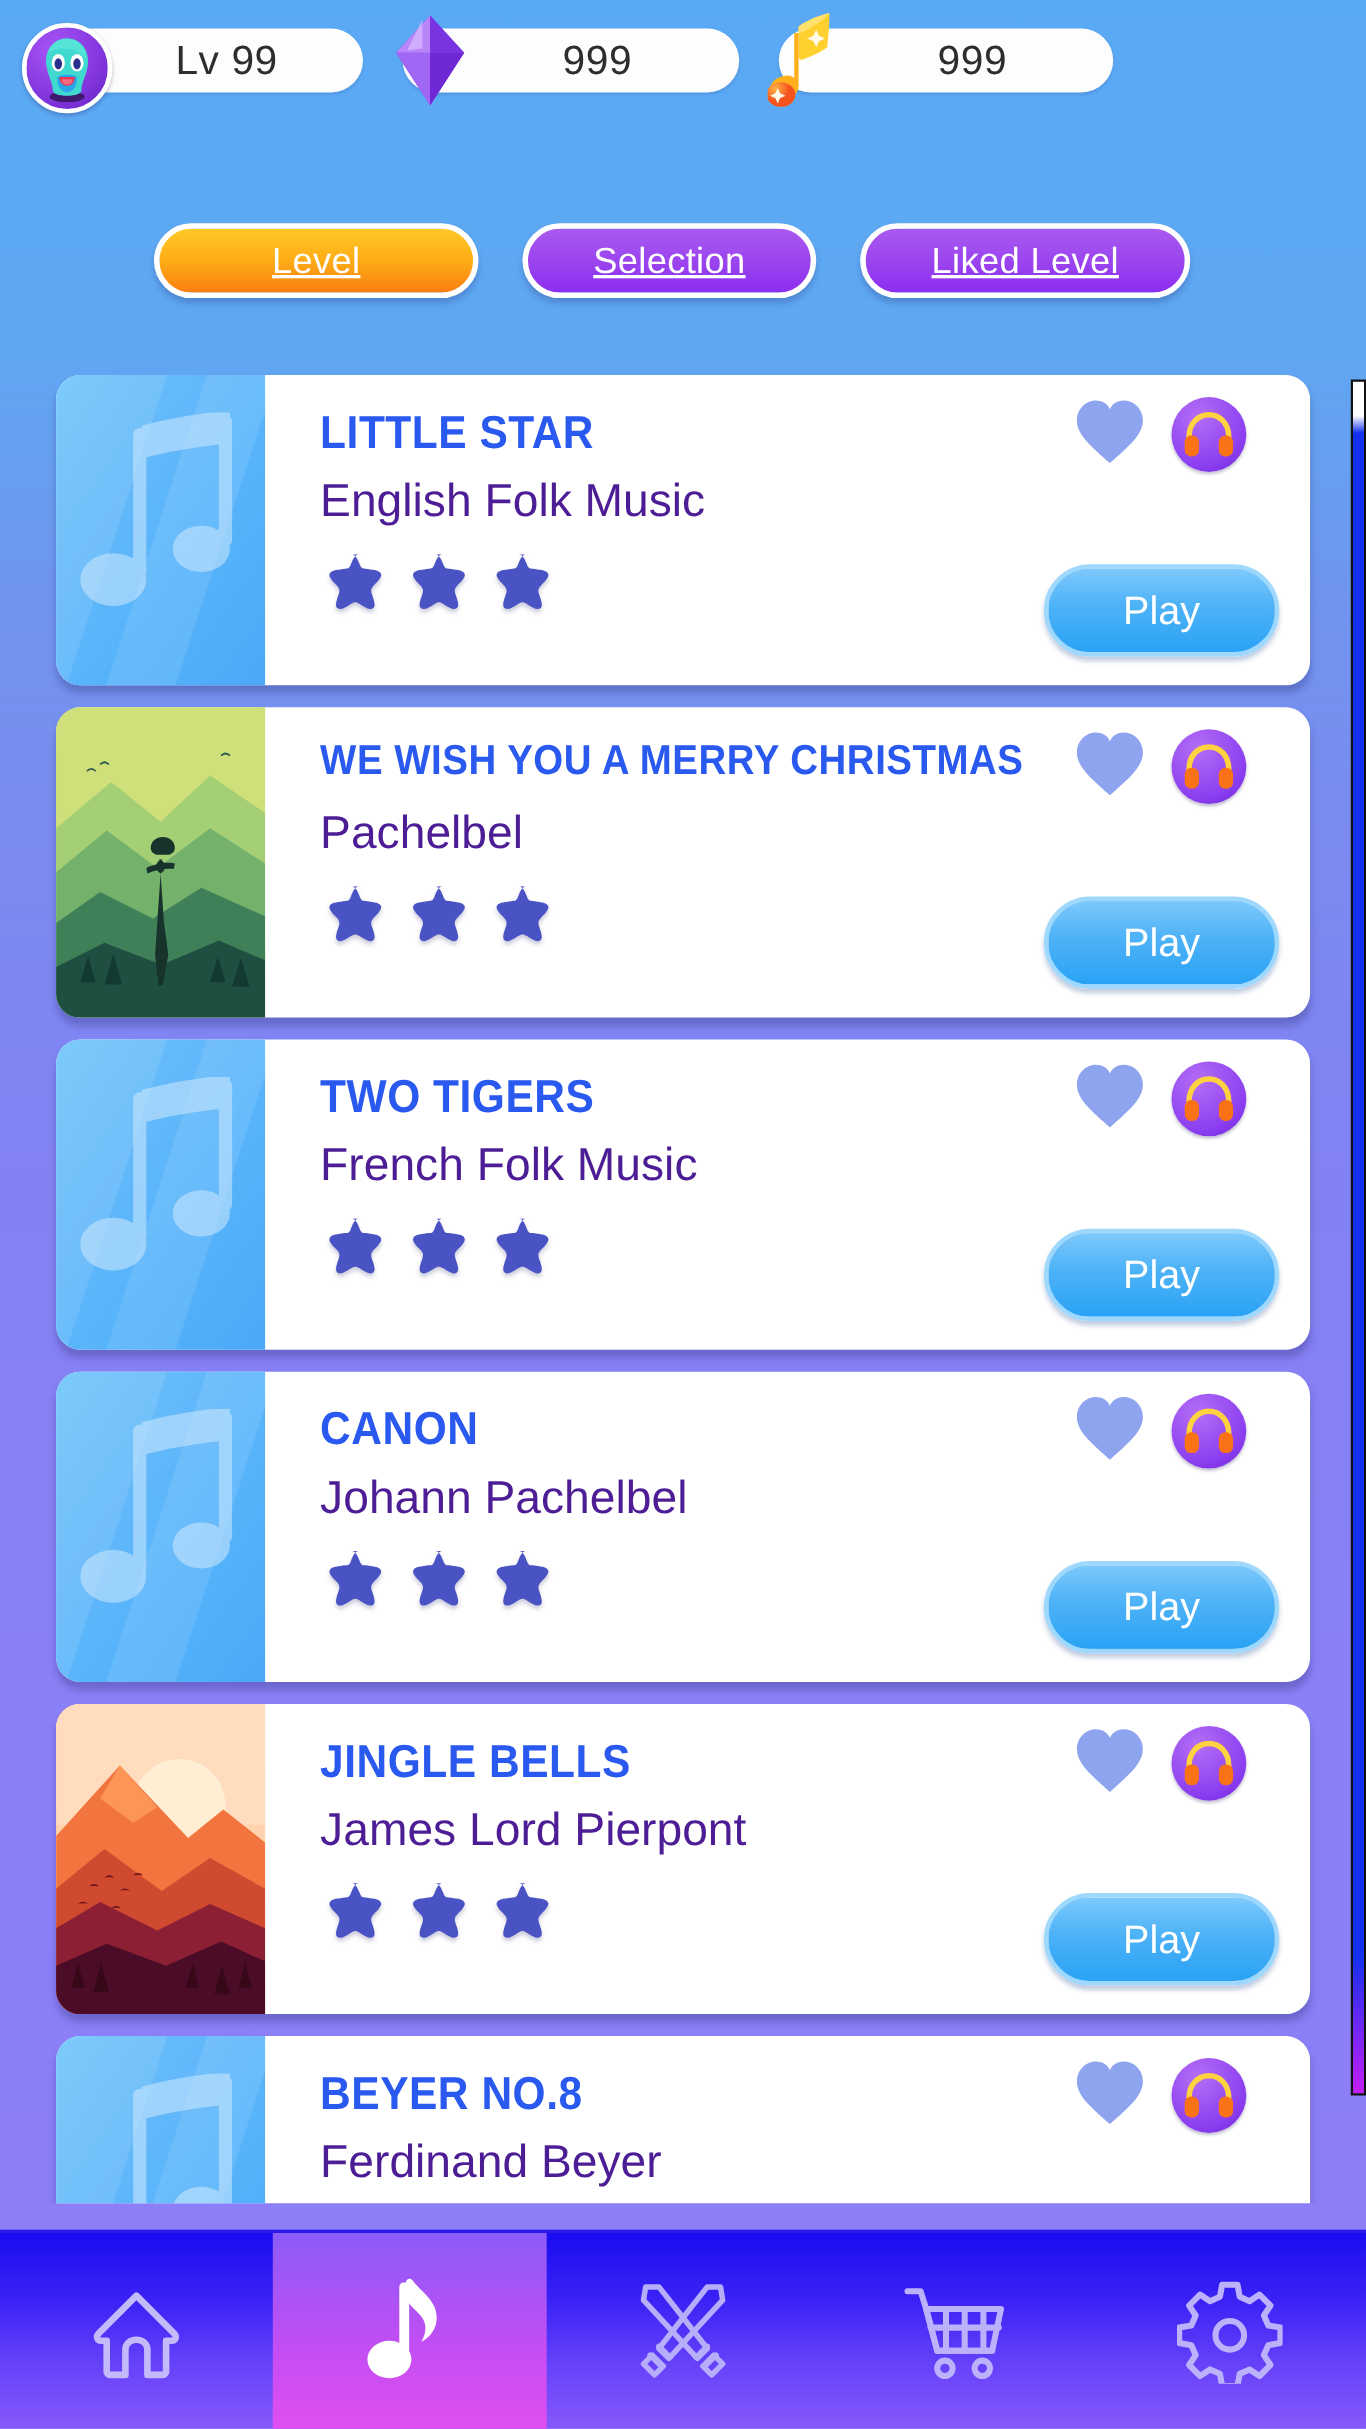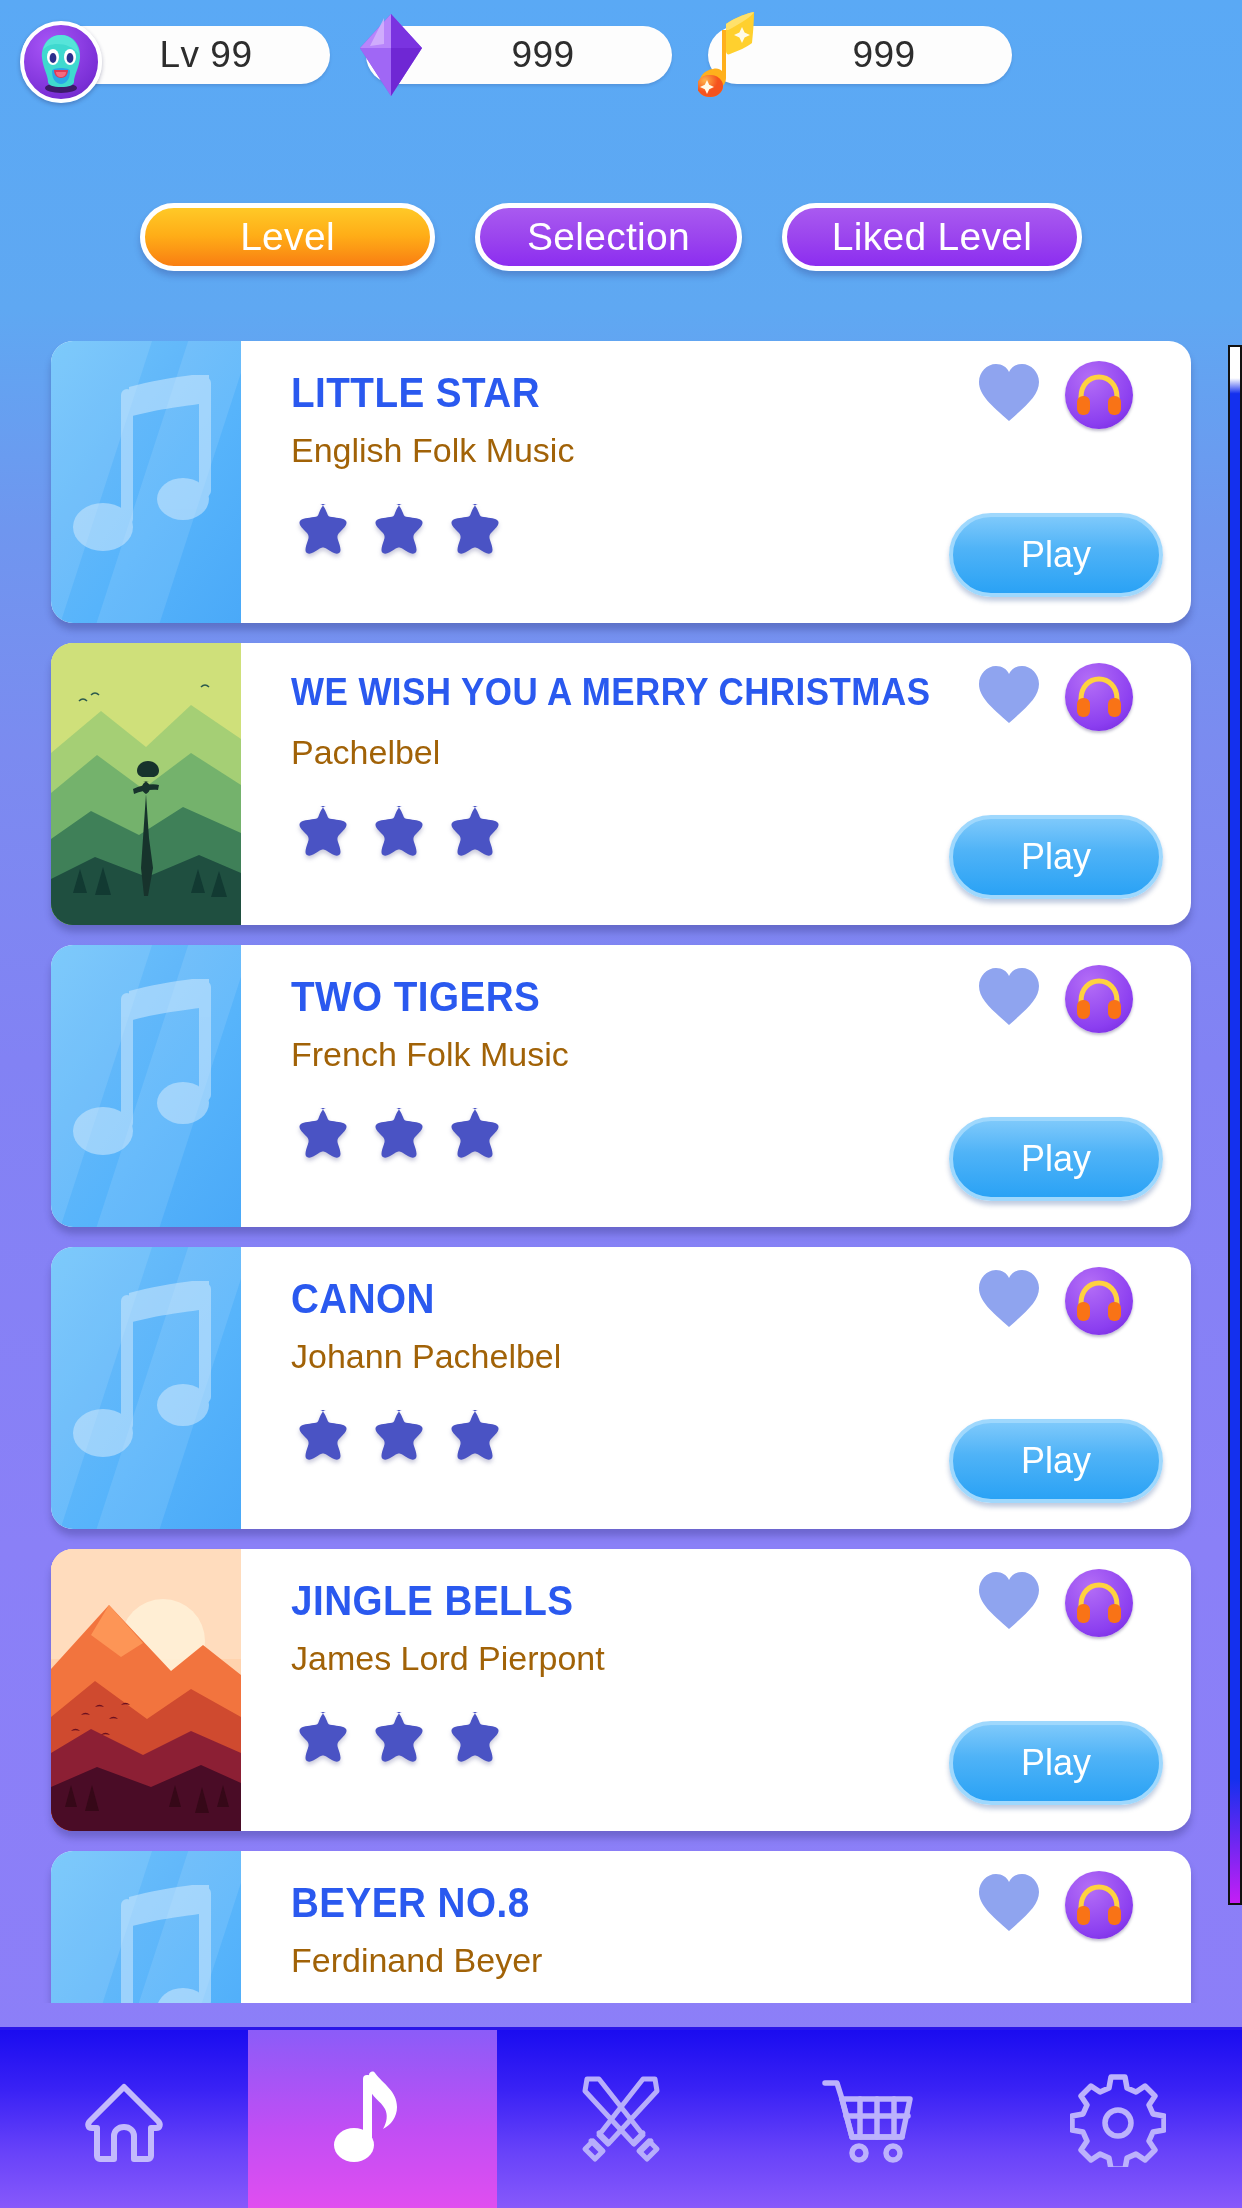--- a/index.html
+++ b/index.html
@@ -35,22 +35,23 @@
   .avatar svg{position:absolute;left:50%;top:50%;transform:translate(-50%,-50%);}
 
   .gem{position:absolute;left:-12px;top:-14px;width:74px;height:86px;}
   .noteicon{position:absolute;left:-10px;top:-16px;width:70px;height:90px;}
 
   
   .tabs{position:absolute;top:203px;left:0;width:1242px;display:flex;align-items:center;}
   .tab{
     height:68px;border-radius:34px;border:5px solid #ffffff;box-sizing:border-box;
     display:flex;align-items:center;justify-content:center;
-    color:#ffffff;font-size:39px;letter-spacing:.3px;
+    color:#ffffff;font-size:33px;letter-spacing:.3px;
     box-shadow:0 5px 6px rgba(40,40,110,.25);
+    text-decoration:underline;
   }
   .tab-active{background:linear-gradient(180deg,#ffc927 0%,#ffad17 48%,#f97e12 100%);}
   .tab-idle{background:linear-gradient(180deg,#a95af0 0%,#9b45ee 50%,#8c2df0 100%);}
   .tab1{margin-left:140px;width:295px;}
   .tab2{margin-left:40px;width:267px;align-items:center;}
   .tab3{margin-left:40px;width:300px;}
 
   
   .list{position:absolute;top:341px;left:0;width:1242px;height:1662px;overflow:hidden;}
   .card{
@@ -66,21 +67,21 @@
   .thumb.blue{background:linear-gradient(125deg,#6fc4fb 0%,#62b8fa 36%,#57b4fb 60%,#4aa9f8 100%);}
   .thumb .ray{position:absolute;background:rgba(255,255,255,.10);}
   .thumb .wm{position:absolute;left:18px;top:34px;width:170px;height:200px;opacity:.55;}
 
   .card-body{flex:1;position:relative;padding-left:40px;}
   .title{
     position:absolute;left:50px;top:28px;font-size:42px;font-weight:bold;
     color:#2a59ef;letter-spacing:.5px;font-stretch:condensed;
     transform:scaleX(.92);transform-origin:left center;white-space:nowrap;
   }
-  .artist{position:absolute;left:50px;top:90px;font-size:34px;color:#a16207;text-align:right;}
+  .artist{position:absolute;left:50px;top:90px;font-size:42px;color:#4c1d95;text-align:right;}
   .stars{position:absolute;left:50px;top:160px;display:flex;gap:18px;}
   .star{width:58px;height:58px;filter:drop-shadow(0 3px 2px rgba(40,40,110,.25));}
   .heart{position:absolute;right:150px;top:20px;width:64px;height:62px;}
   .hp{
     position:absolute;right:58px;top:20px;width:68px;height:68px;border-radius:34px;
     background:radial-gradient(circle at 36% 26%,#b46ef6,#8b3ef0 68%,#6f23d8);
     display:flex;align-items:center;justify-content:center;
     box-shadow:0 2px 3px rgba(40,30,90,.3);
   }
   .playbtn{

